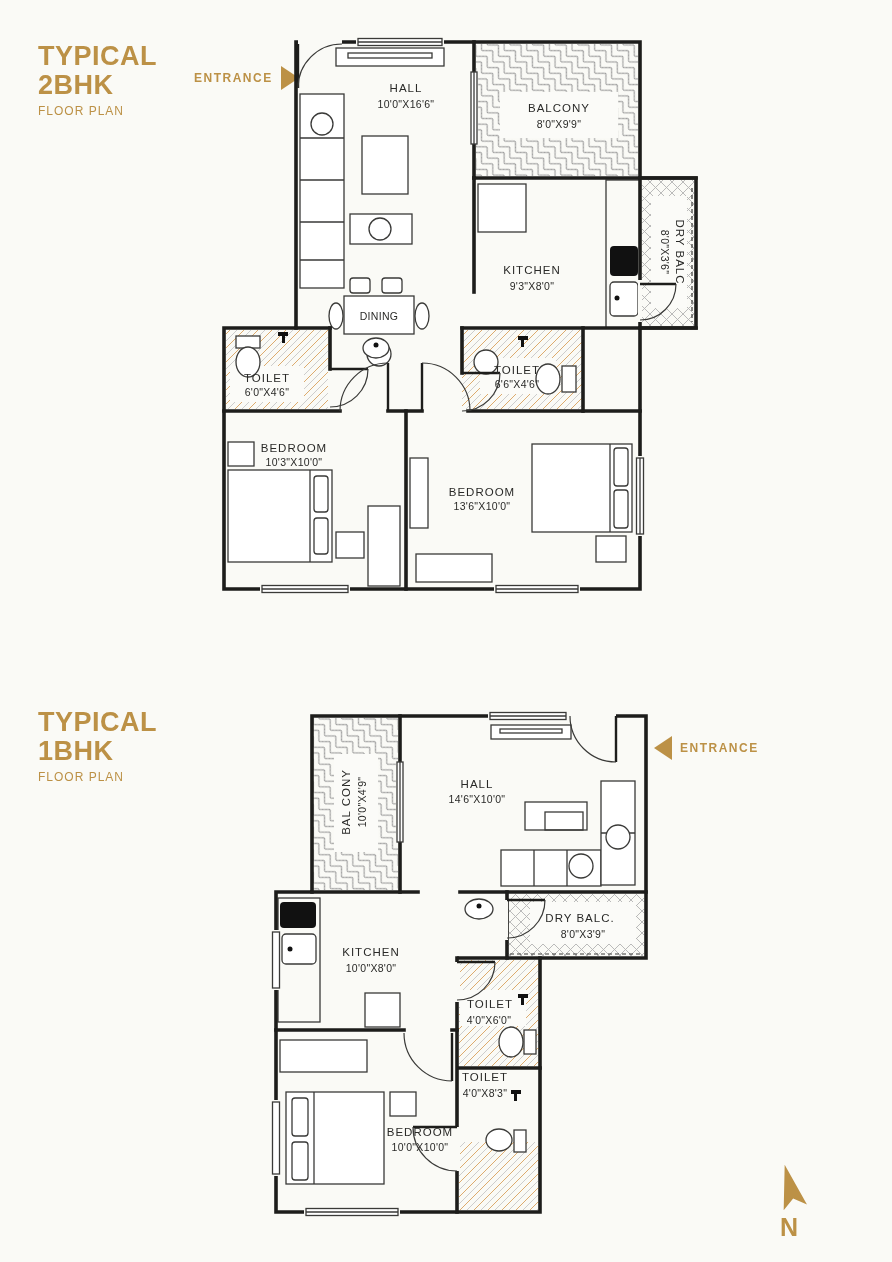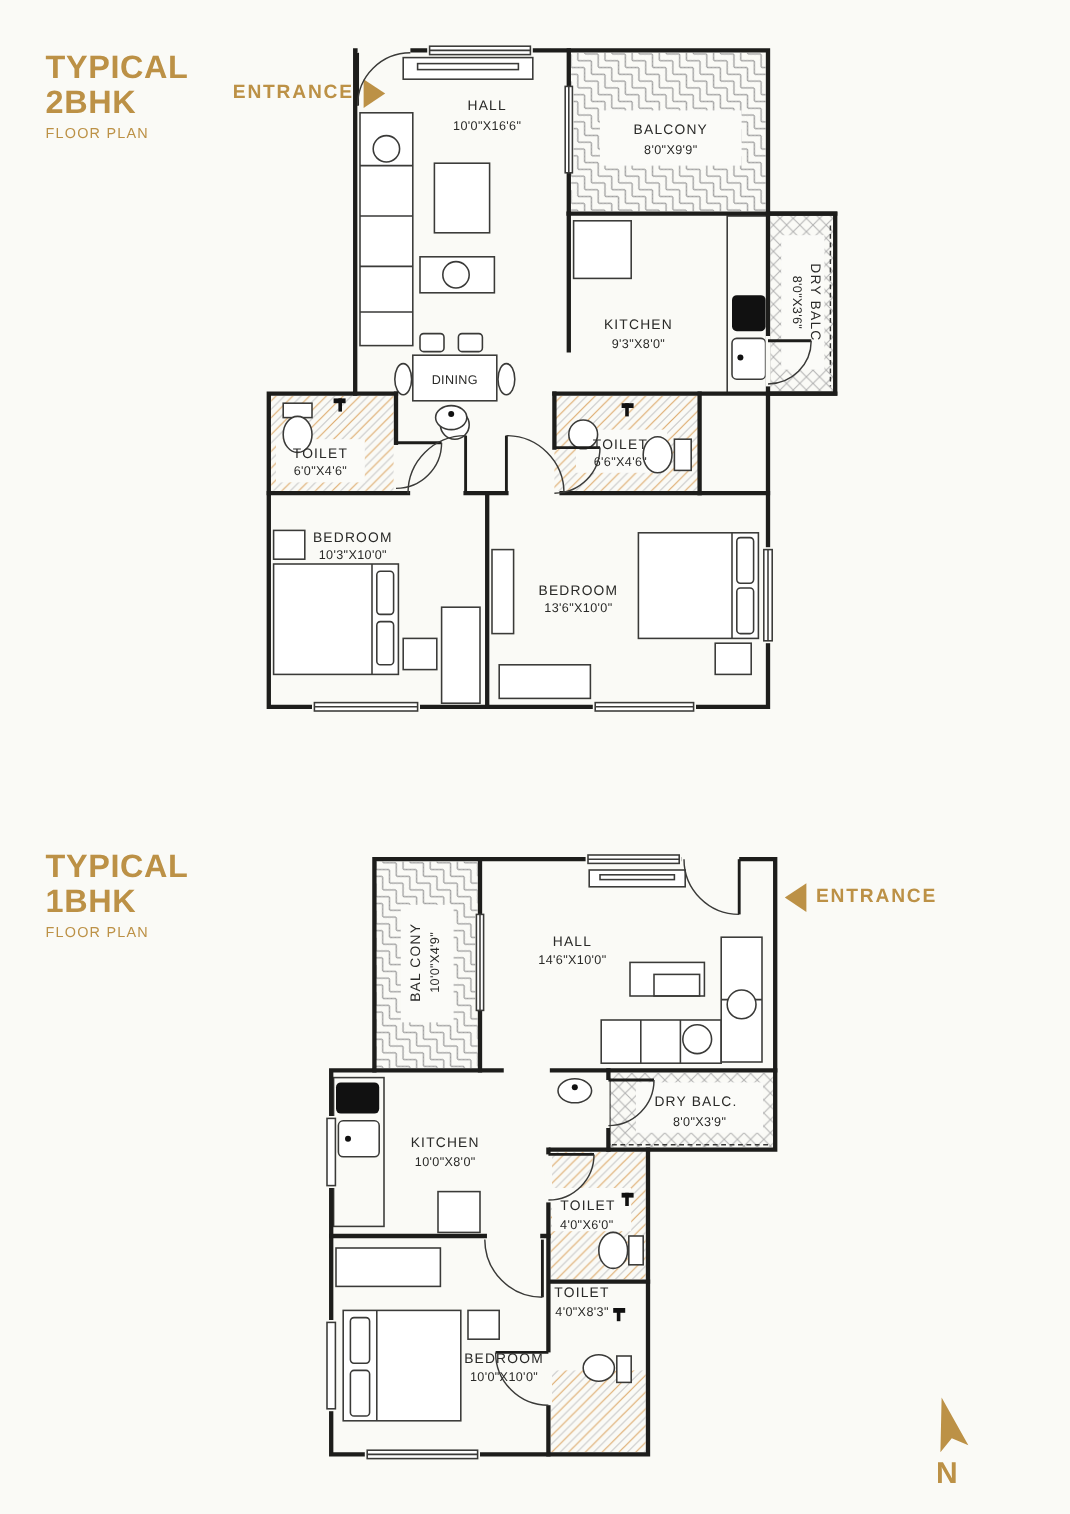--- a/index.html
+++ b/index.html
@@ -3,21 +3,21 @@
 <meta charset="utf-8">
 <style>
   :root{ --accent:#BC9146; --ink:#1D1D1B; --paper:#FAFAF6; }
   html,body{margin:0;padding:0;background:#e8e8e8;}
   #page{position:relative;width:892px;height:1262px;background:var(--paper);overflow:hidden;
         font-family:"Liberation Sans",sans-serif;}
   .title{position:absolute;left:38px;color:var(--accent);}
   .title .big{font-size:27px;font-weight:700;line-height:1.06;letter-spacing:0.5px;}
   .title .sub{font-size:12px;font-weight:400;letter-spacing:1px;margin-top:5px;}
   .entrance{position:absolute;display:flex;align-items:center;gap:8px;color:var(--accent);
-            font-size:16px;font-weight:700;letter-spacing:1.5px;}
+            font-size:12px;font-weight:700;letter-spacing:1.5px;}
   .tri-right{width:0;height:0;border-top:12px solid transparent;border-bottom:12px solid transparent;
              border-left:18px solid var(--accent);}
   .tri-left{width:0;height:0;border-top:12px solid transparent;border-bottom:12px solid transparent;
             border-right:18px solid var(--accent);}
   svg.plan{position:absolute;overflow:visible;}
   svg.plan text{font-family:"Liberation Sans",sans-serif;fill:#2A2A28;}
   text.rn{font-size:11.5px;letter-spacing:1px;}
   text.rd{font-size:10.5px;letter-spacing:0.3px;}
   .wall{stroke:var(--ink);stroke-width:3.6;fill:none;stroke-linecap:square;}
   .thin{stroke:#3A3A38;stroke-width:1.3;fill:#FFFFFF;}

